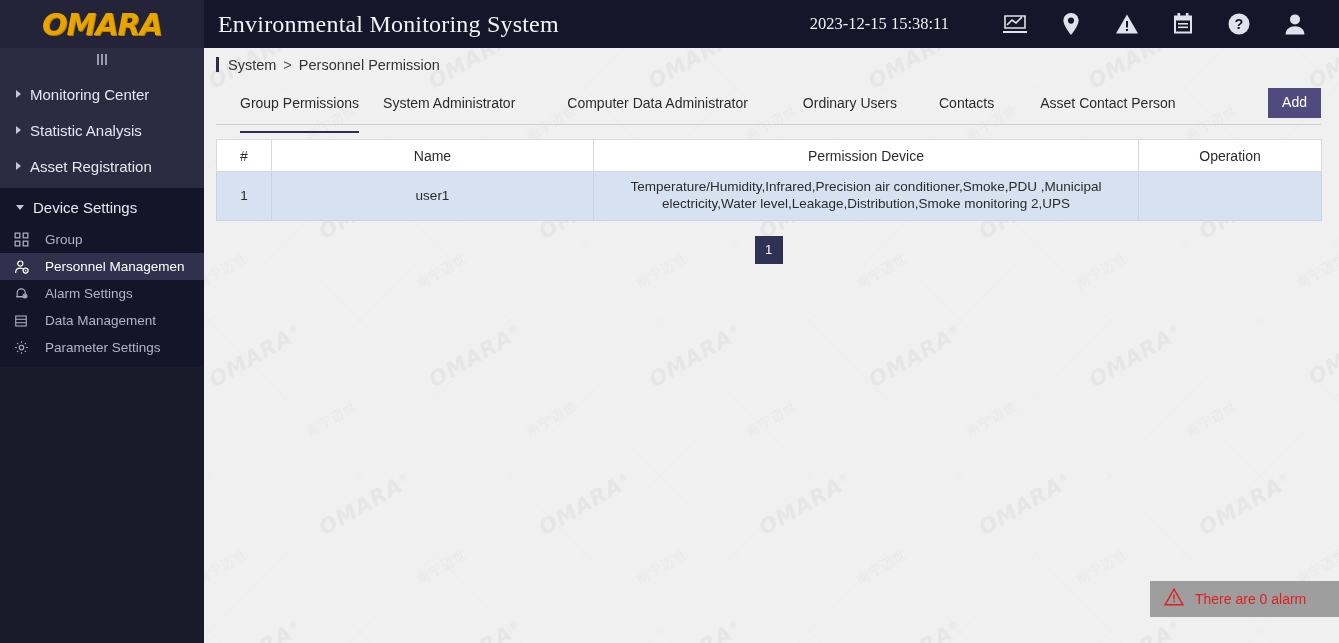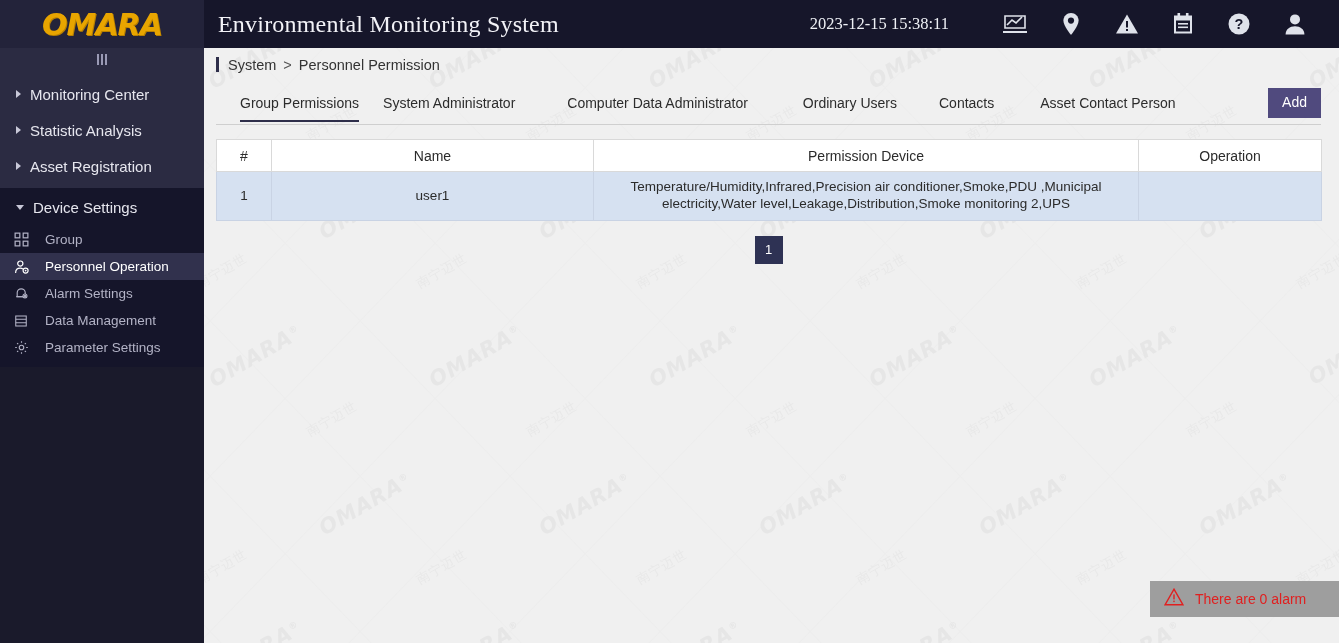--- a/index.html
+++ b/index.html
@@ -186,21 +186,21 @@
   }
   .tabs-row {
     position: relative;
     height: 30px;
     border-bottom: 1px solid #cfcfcf;
     display: flex; align-items: flex-start;
   }
   .tab {
     font-size: 14px;
     color: #2c2c2c;
-    padding-bottom: 10px;
+    padding-bottom: 21px;
     cursor: pointer;
     white-space: nowrap;
     position: relative;
     text-align: center;
   }
   .tab.active::after {
     content: "";
     position: absolute; left: 0; right: 0; bottom: -1px;
     height: 2px; background: #2e2e4a;
   }
@@ -325,21 +325,21 @@
 
     <div class="nav-child active">
       <span class="ic">
         <svg width="16" height="16" viewBox="0 0 16 16" fill="none" stroke="#ffffff" stroke-width="1.2">
           <circle cx="6.3" cy="4.6" r="2.6"></circle>
           <path d="M1.6 14c0-3 2.1-4.8 4.7-4.8 1 0 1.9.25 2.6.7"></path>
           <circle cx="11.6" cy="11.6" r="2.5"></circle>
           <circle cx="11.6" cy="11.6" r="0.9" fill="#ffffff" stroke="none"></circle>
         </svg>
       </span>
-      <span>Personnel Operation</span>
+      <span>Personnel Managemen</span>
     </div>
 
     <div class="nav-child">
       <span class="ic">
         <svg width="15" height="15" viewBox="0 0 16 16" fill="none" stroke="#b3b3c6" stroke-width="1.2">
           <path d="M3.4 11.4V7.3a4.3 4.3 0 0 1 8.6 0v4.1z"></path>
           <path d="M2.3 11.4h11.4"></path>
           <circle cx="11.7" cy="10.6" r="2.1" fill="#15152a"></circle>
           <circle cx="11.7" cy="10.6" r="0.8"></circle>
         </svg>

